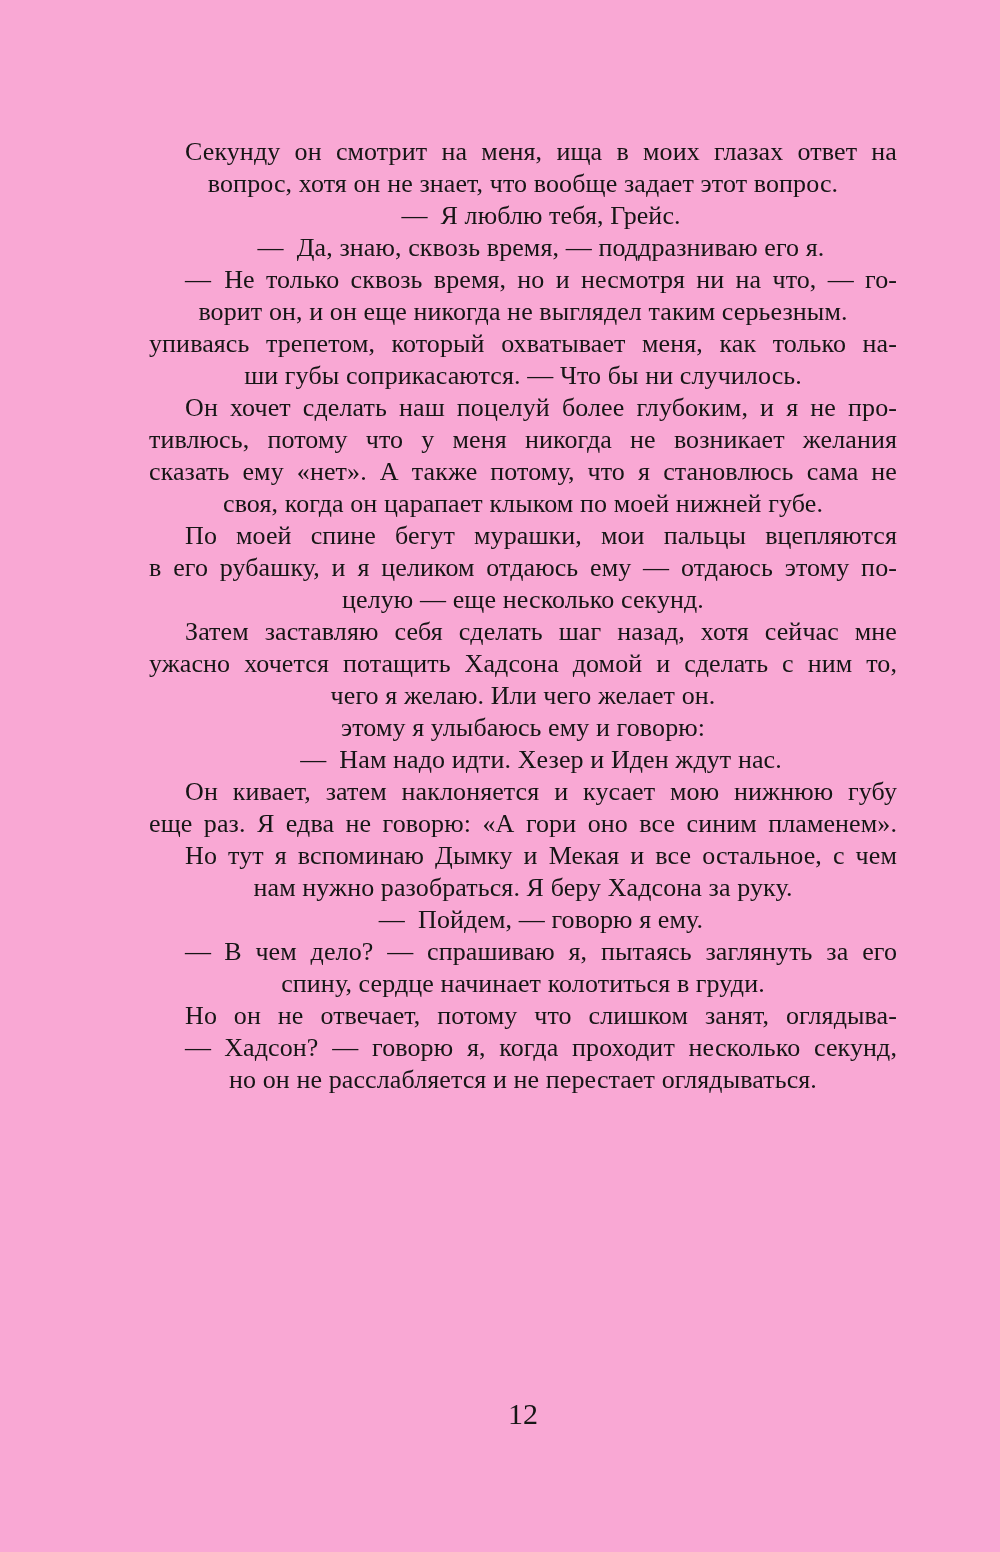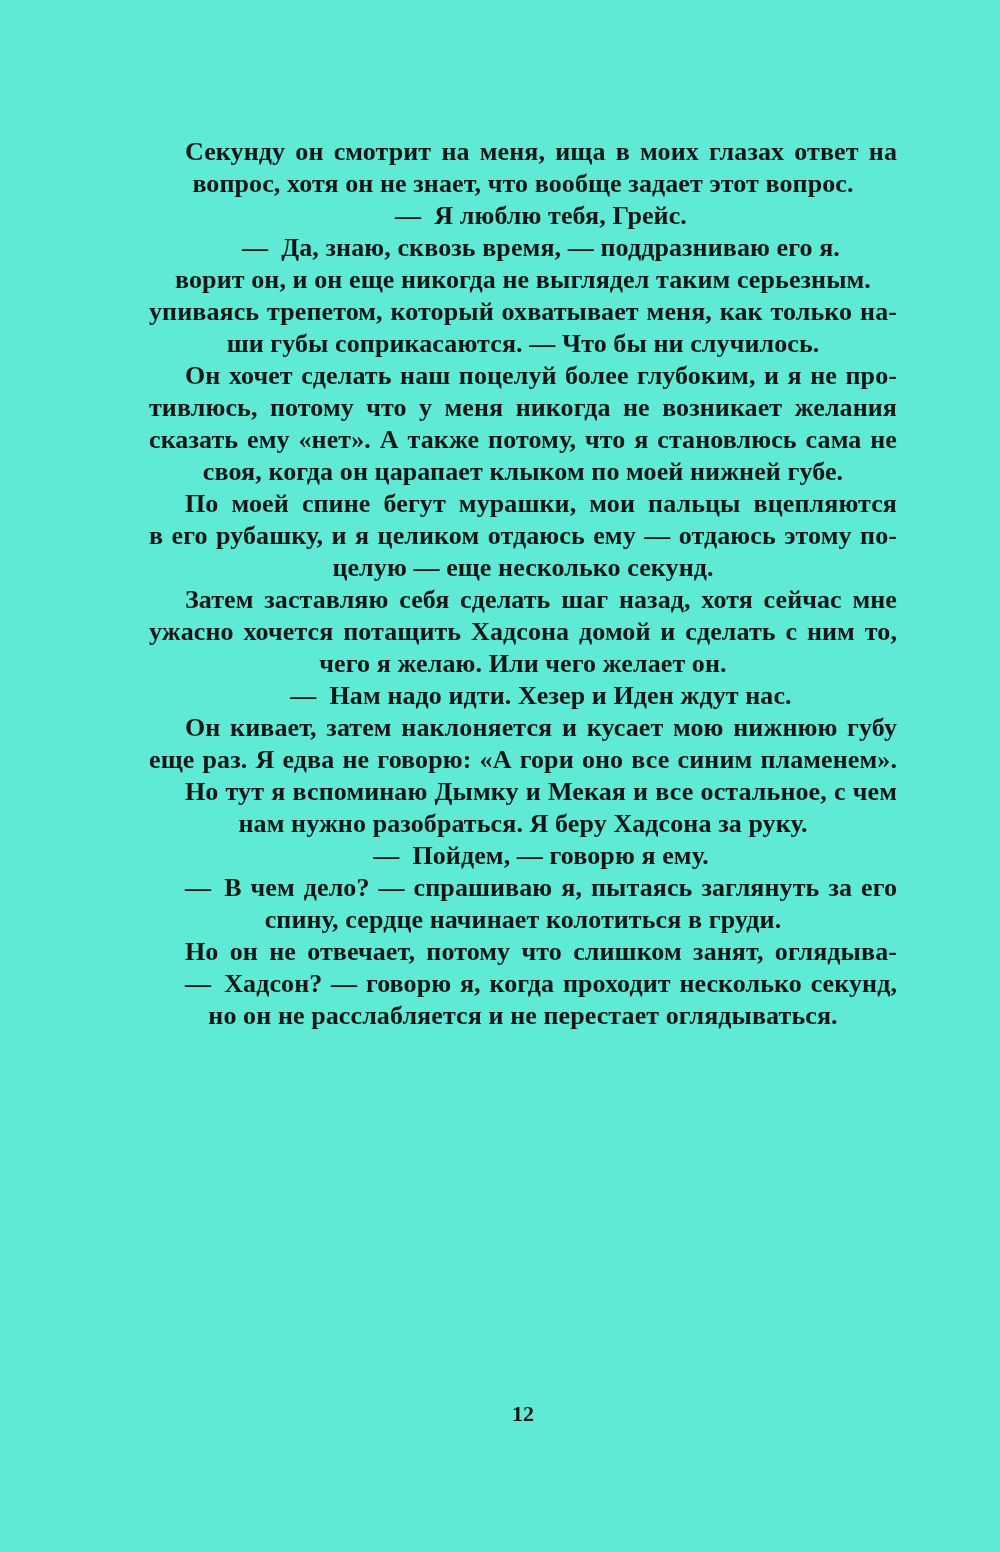--- a/index.html
+++ b/index.html
@@ -10,22 +10,21 @@
   body {
     width: 1000px;
     height: 1552px;
     position: relative;
     font-family: "Liberation Serif", "DejaVu Serif", serif;
     color: #161616;
   }
   .page {
     position: absolute;
     inset: 0;
-    background: #5eead4;
-    font-weight: bold;
+    background: #f9a8d4;
   }
   .textblock {
     position: absolute;
     left: 149px;
     top: 136px;
     width: 748px;
   }
   .para {
     margin: 0;
     padding: 0;
@@ -48,41 +47,42 @@
   }
   .line.first {
     text-indent: 36px;
   }
   .page-number {
     position: absolute;
     left: 149px;
     top: 1398px;
     width: 748px;
     text-align: center;
-    font-size: 22px;
+    font-size: 30px;
     line-height: 32px;
     color: #161616;
   }
 </style>
 </head>
 <body>
 
 <div class="page">
   <div class="textblock">
       <div class="para">
         <div class="line first j">Секунду он смотрит на меня, ища в моих глазах ответ на</div>
         <div class="line last">вопрос, хотя он не знает, что вообще задает этот вопрос.</div>
       </div>
       <div class="para">
         <div class="line first last">— Я люблю тебя, Грейс.</div>
       </div>
       <div class="para">
         <div class="line first last">— Да, знаю, сквозь время, — поддразниваю его я.</div>
       </div>
       <div class="para">
+        <div class="line first j">— Не только сквозь время, но и несмотря ни на что, — го-</div>
         <div class="line last">ворит он, и он еще никогда не выглядел таким серьезным.</div>
       </div>
       <div class="para">
         <div class="line j">упиваясь трепетом, который охватывает меня, как только на-</div>
         <div class="line last">ши губы соприкасаются. — Что бы ни случилось.</div>
       </div>
       <div class="para">
         <div class="line first j">Он хочет сделать наш поцелуй более глубоким, и я не про-</div>
         <div class="line j">тивлюсь, потому что у меня никогда не возникает желания</div>
         <div class="line j">сказать ему «нет». А также потому, что я становлюсь сама не</div>
@@ -92,20 +92,21 @@
         <div class="line first j">По моей спине бегут мурашки, мои пальцы вцепляются</div>
         <div class="line j">в его рубашку, и я целиком отдаюсь ему — отдаюсь этому по-</div>
         <div class="line last">целую — еще несколько секунд.</div>
       </div>
       <div class="para">
         <div class="line first j">Затем заставляю себя сделать шаг назад, хотя сейчас мне</div>
         <div class="line j">ужасно хочется потащить Хадсона домой и сделать с ним то,</div>
         <div class="line last">чего я желаю. Или чего желает он.</div>
       </div>
       <div class="para">
+        <div class="line last">этому я улыбаюсь ему и говорю:</div>
       </div>
       <div class="para">
         <div class="line first last">— Нам надо идти. Хезер и Иден ждут нас.</div>
       </div>
       <div class="para">
         <div class="line first j">Он кивает, затем наклоняется и кусает мою нижнюю губу</div>
         <div class="line j">еще раз. Я едва не говорю: «А гори оно все синим пламенем».</div>
       </div>
       <div class="para">
         <div class="line first j">Но тут я вспоминаю Дымку и Мекая и все остальное, с чем</div>

